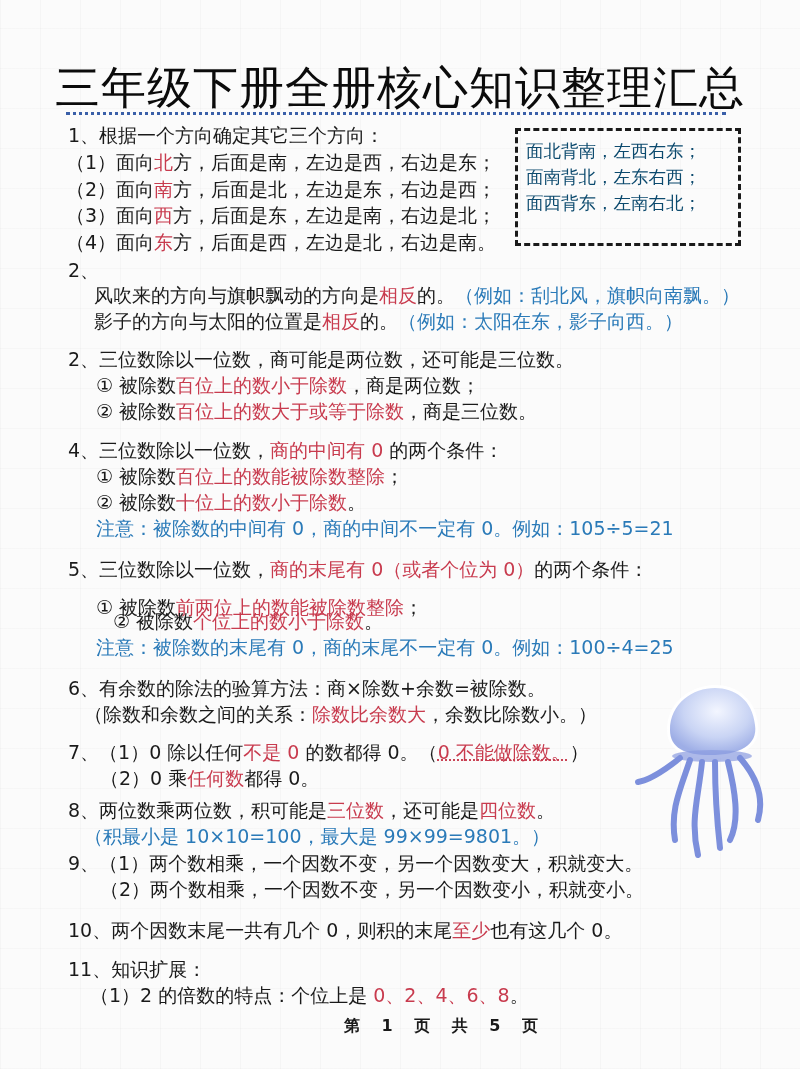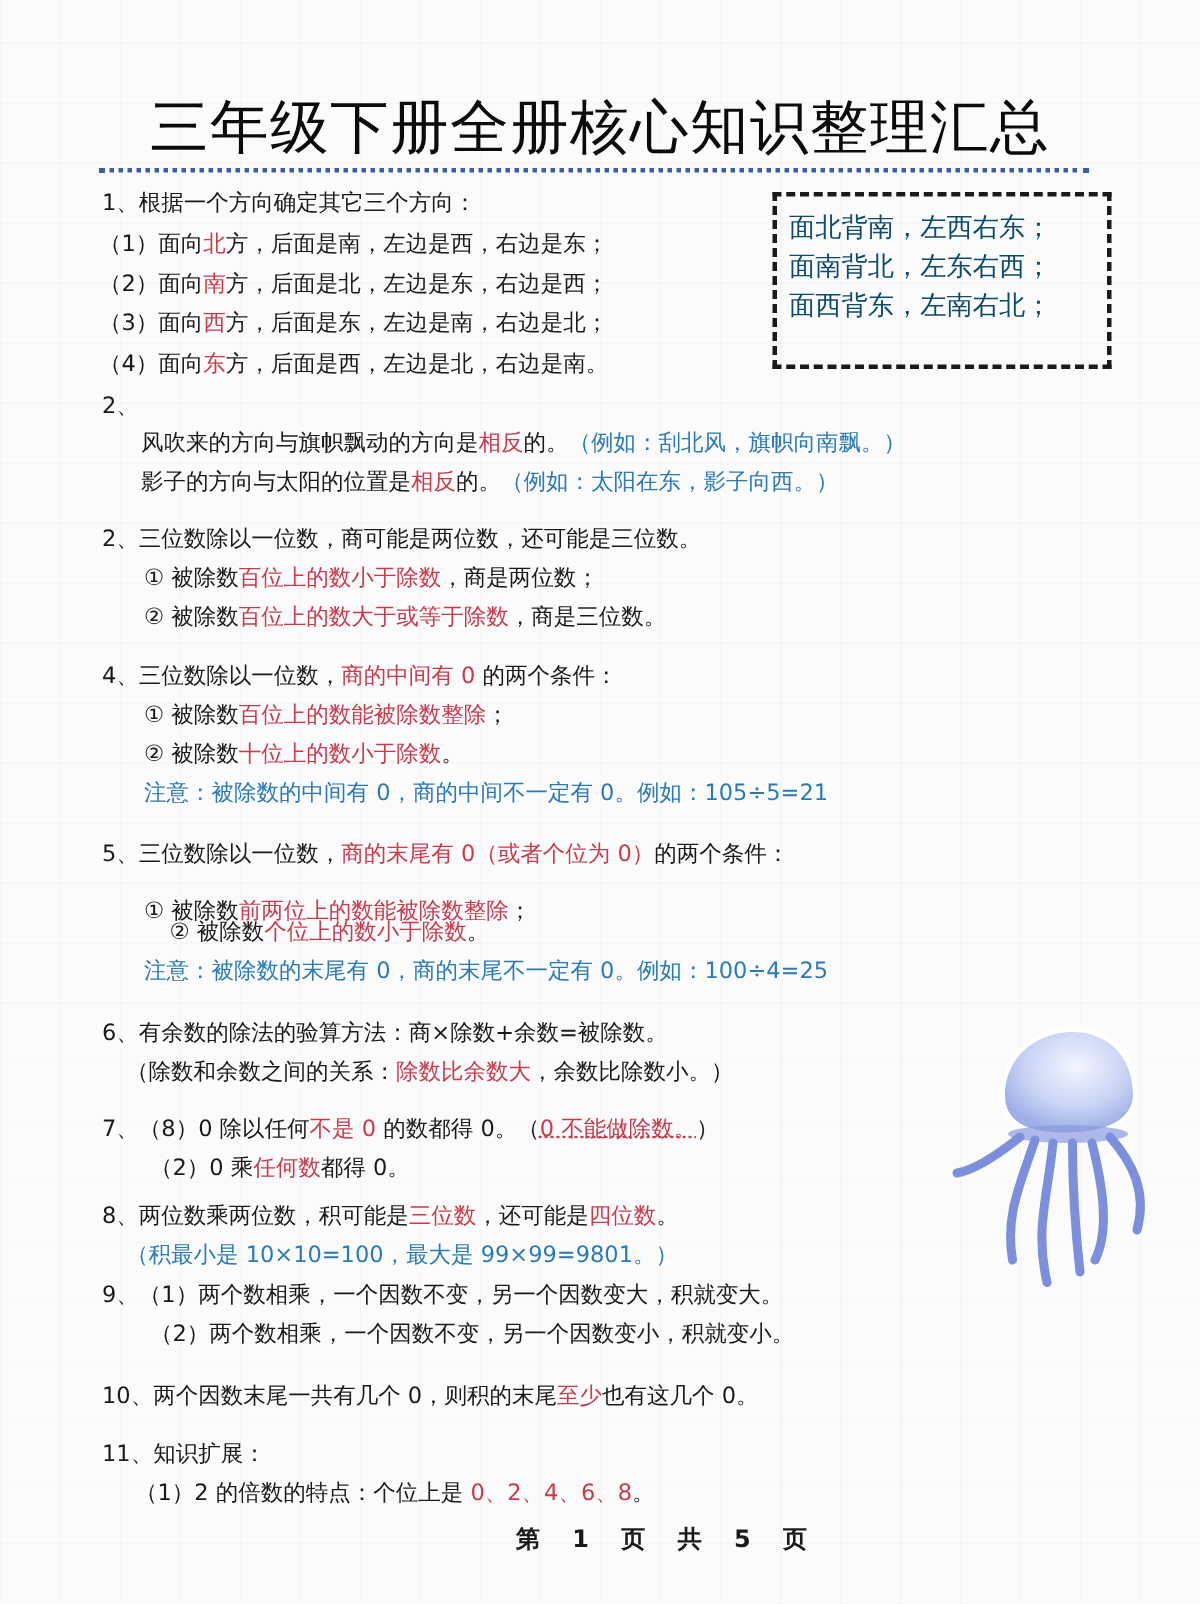--- a/index.html
+++ b/index.html
@@ -11,27 +11,27 @@
   }
   .grid-bg {
     position:absolute; inset:0;
     background-image:
       repeating-linear-gradient(90deg, rgba(0,0,0,0.025) 0 1px, transparent 1px 40px),
       repeating-linear-gradient(0deg, rgba(0,0,0,0.02) 0 1px, transparent 1px 40px);
     pointer-events:none;
   }
   .title {
     position:absolute; left:0; width:800px; top:58px; text-align:center;
-    font-size:39px; letter-spacing:1px; color:#0b0b0b; font-weight:normal;
+    font-size:45px; letter-spacing:1px; color:#0b0b0b; font-weight:normal;
   }
   .title-rule {
     position:absolute; left:66px; width:660px; top:112px; height:0;
     border-top:3px dotted #3a5fa8;
   }
-  .line { position:absolute; font-size:15px; white-space:nowrap; line-height:24px; }
+  .line { position:absolute; font-size:19px; white-space:nowrap; line-height:24px; }
   .red { color:#c83b4e; }
   .blue { color:#2a7ab8; }
   .ul { text-decoration:underline; text-decoration-style:dotted; text-decoration-color:#c83b4e; }
   .dash-box {
     position:absolute; left:515px; top:128px; width:226px; height:118px;
     border:3px dashed #1a1a1a; box-sizing:border-box;
   }
   .dash-box .bl { position:absolute; left:8px; font-size:17.5px; color:#0c4a6e; white-space:nowrap;font-family:Liberation Serif, serif; }
   .jelly { position:absolute; left:630px; top:670px; width:160px; height:200px; }
   .footer {
@@ -73,21 +73,21 @@
 <div class="line blue" style="left:96px;top:516px">注意：被除数的中间有 0，商的中间不一定有 0。例如：105÷5=21</div>
 
 <div class="line" style="left:68px;top:557px"><span>5、三位数除以一位数，</span><span class="red">商的末尾有 0（或者个位为 0）</span><span>的两个条件：</span></div>
 <div class="line" style="left:96px;top:595px"><span>① 被除数</span><span class="red">前两位上的数能被除数整除</span><span>；</span></div>
 <div class="line" style="left:113px;top:609px"><span>② 被除数</span><span class="red">个位上的数小于除数</span><span>。</span></div>
 <div class="line blue" style="left:96px;top:635px">注意：被除数的末尾有 0，商的末尾不一定有 0。例如：100÷4=25</div>
 
 <div class="line" style="left:68px;top:676px">6、有余数的除法的验算方法：商×除数+余数=被除数。</div>
 <div class="line" style="left:84px;top:702px"><span>（除数和余数之间的关系：</span><span class="red">除数比余数大</span><span>，余数比除数小。）</span></div>
 
-<div class="line" style="left:68px;top:740px"><span>7、（8）0 除以任何</span><span class="red">不是 0</span><span> 的数都得 0。（</span><span class="red ul">0 不能做除数。</span><span>）</span></div>
+<div class="line" style="left:68px;top:740px"><span>7、（1）0 除以任何</span><span class="red">不是 0</span><span> 的数都得 0。（</span><span class="red ul">0 不能做除数。</span><span>）</span></div>
 <div class="line" style="left:100px;top:766px"><span>（2）0 乘</span><span class="red">任何数</span><span>都得 0。</span></div>
 
 <svg class="jelly" viewBox="0 0 160 200">
   <defs>
     <radialGradient id="jb" cx="55%" cy="35%" r="65%">
       <stop offset="0%" stop-color="#f3f6ff"></stop>
       <stop offset="60%" stop-color="#c9d4f4"></stop>
       <stop offset="100%" stop-color="#9eaee6"></stop>
     </radialGradient>
   </defs>

